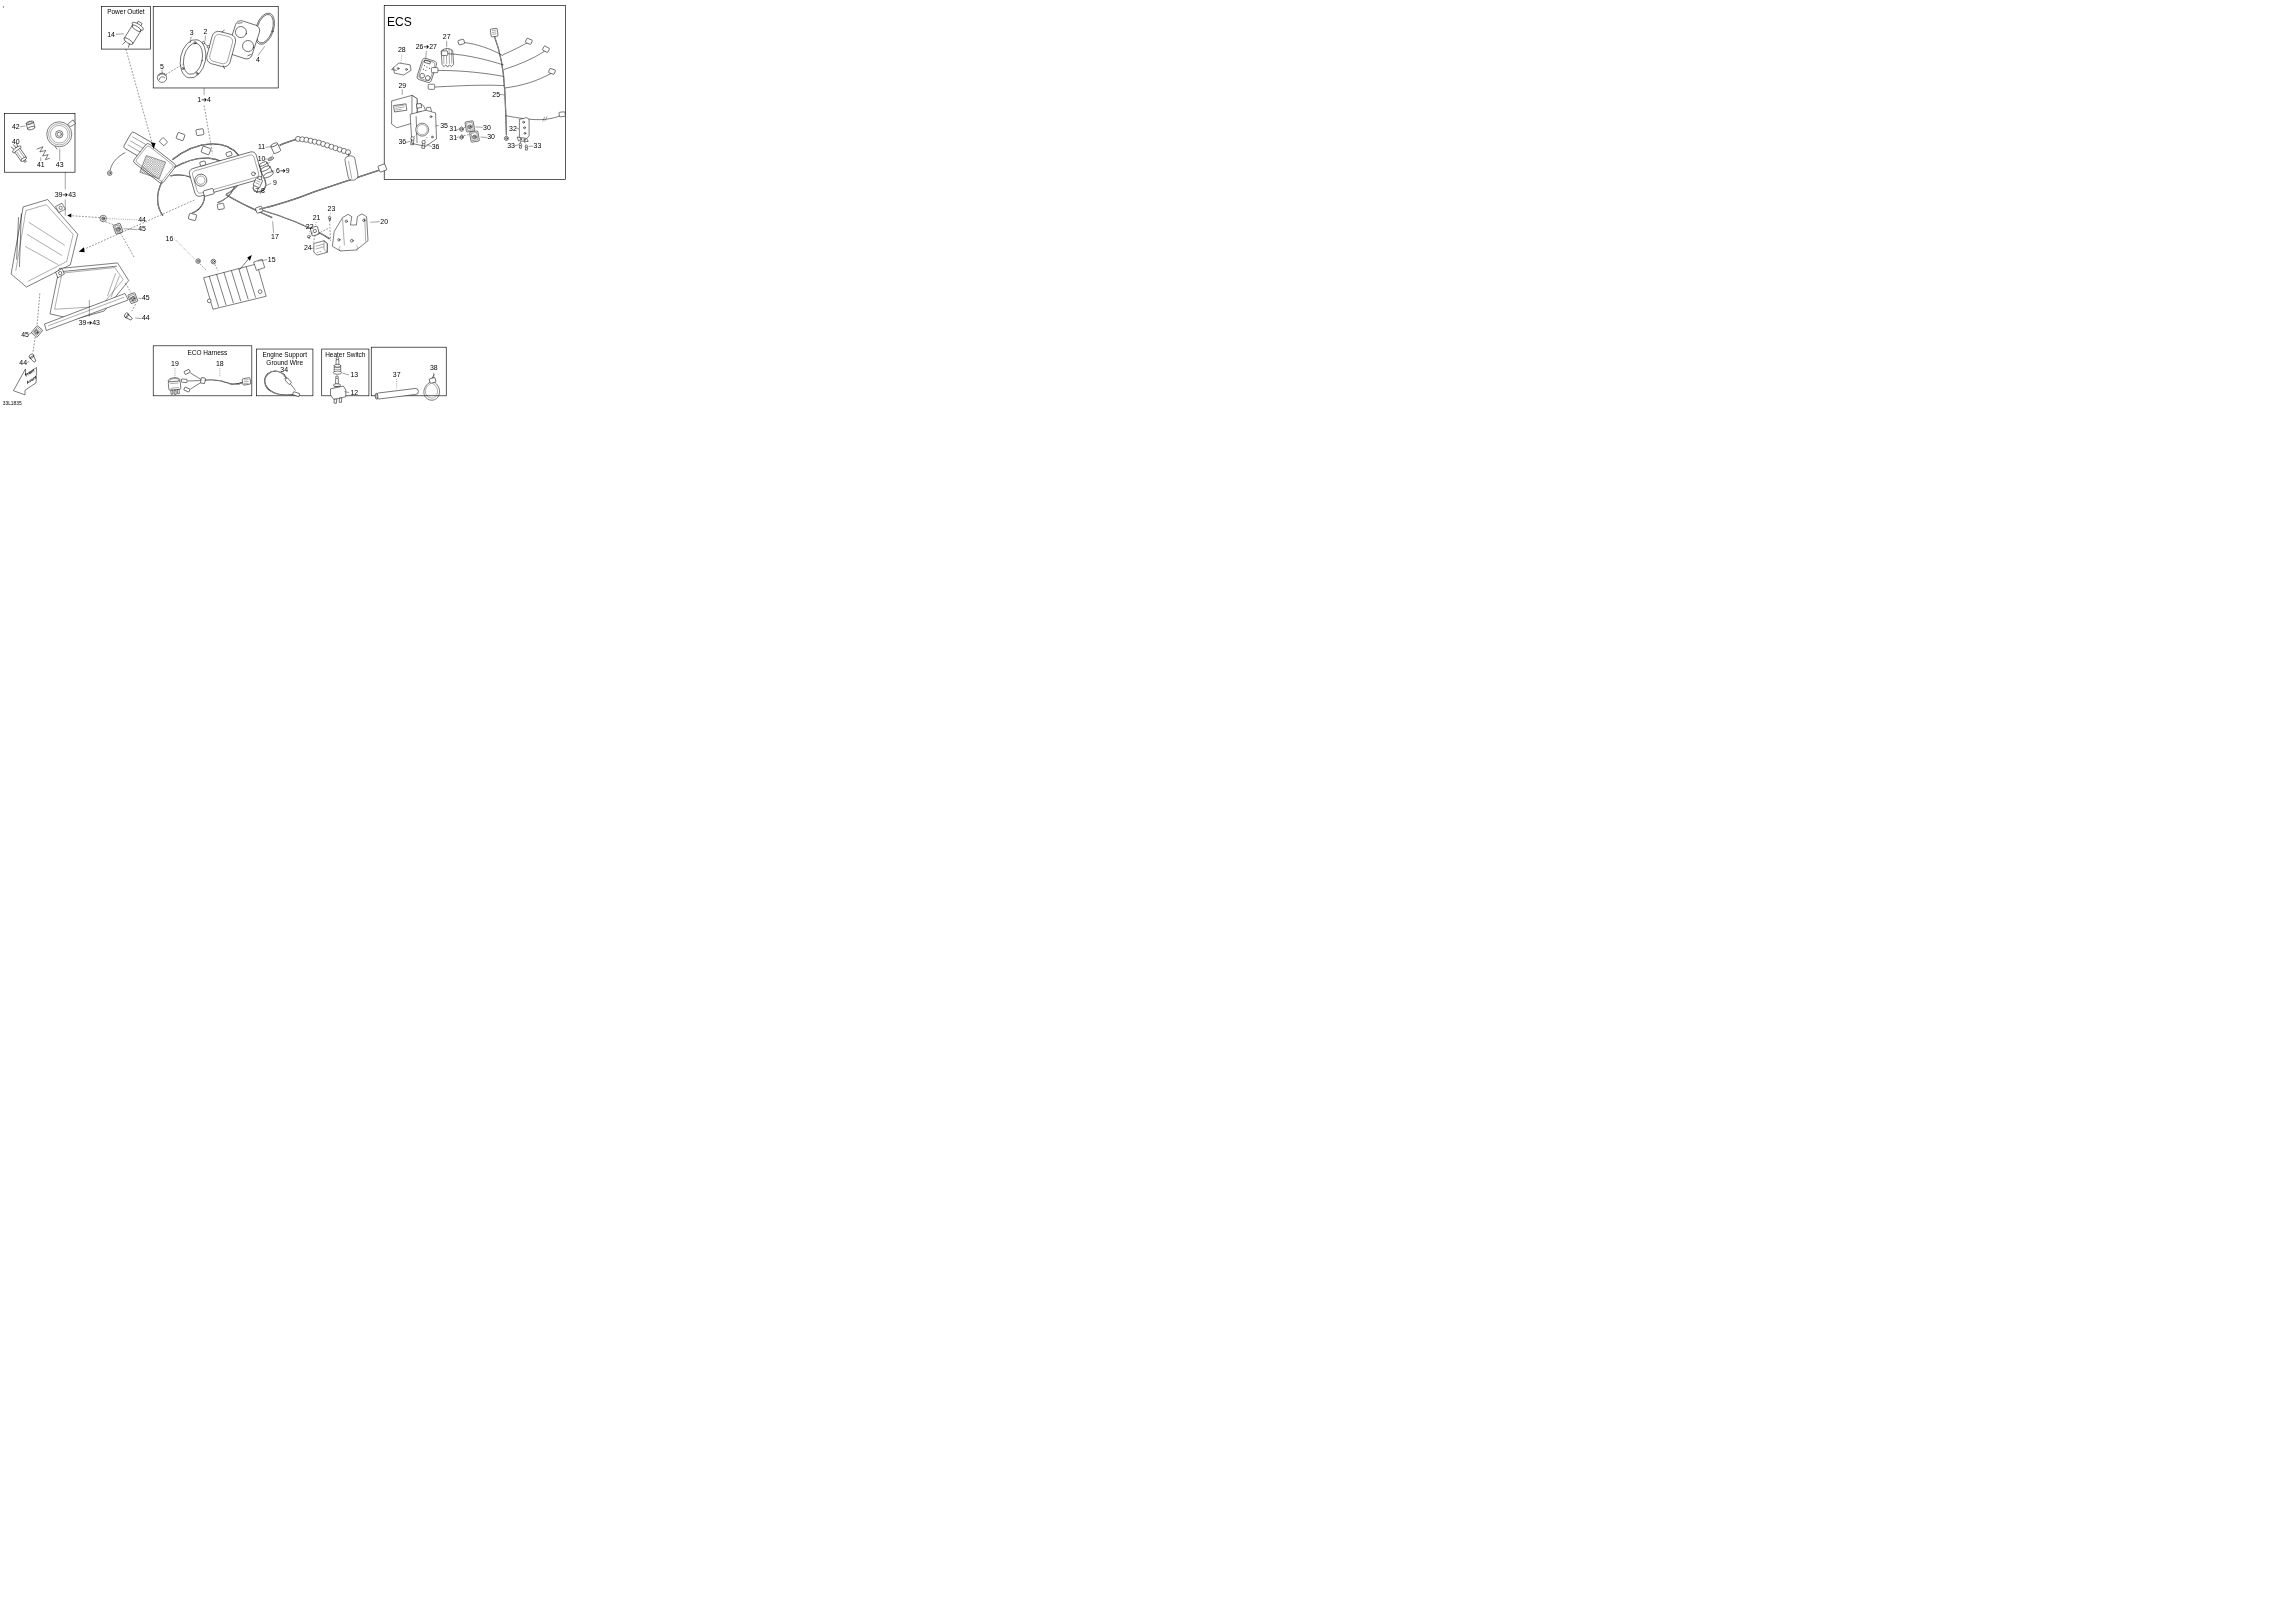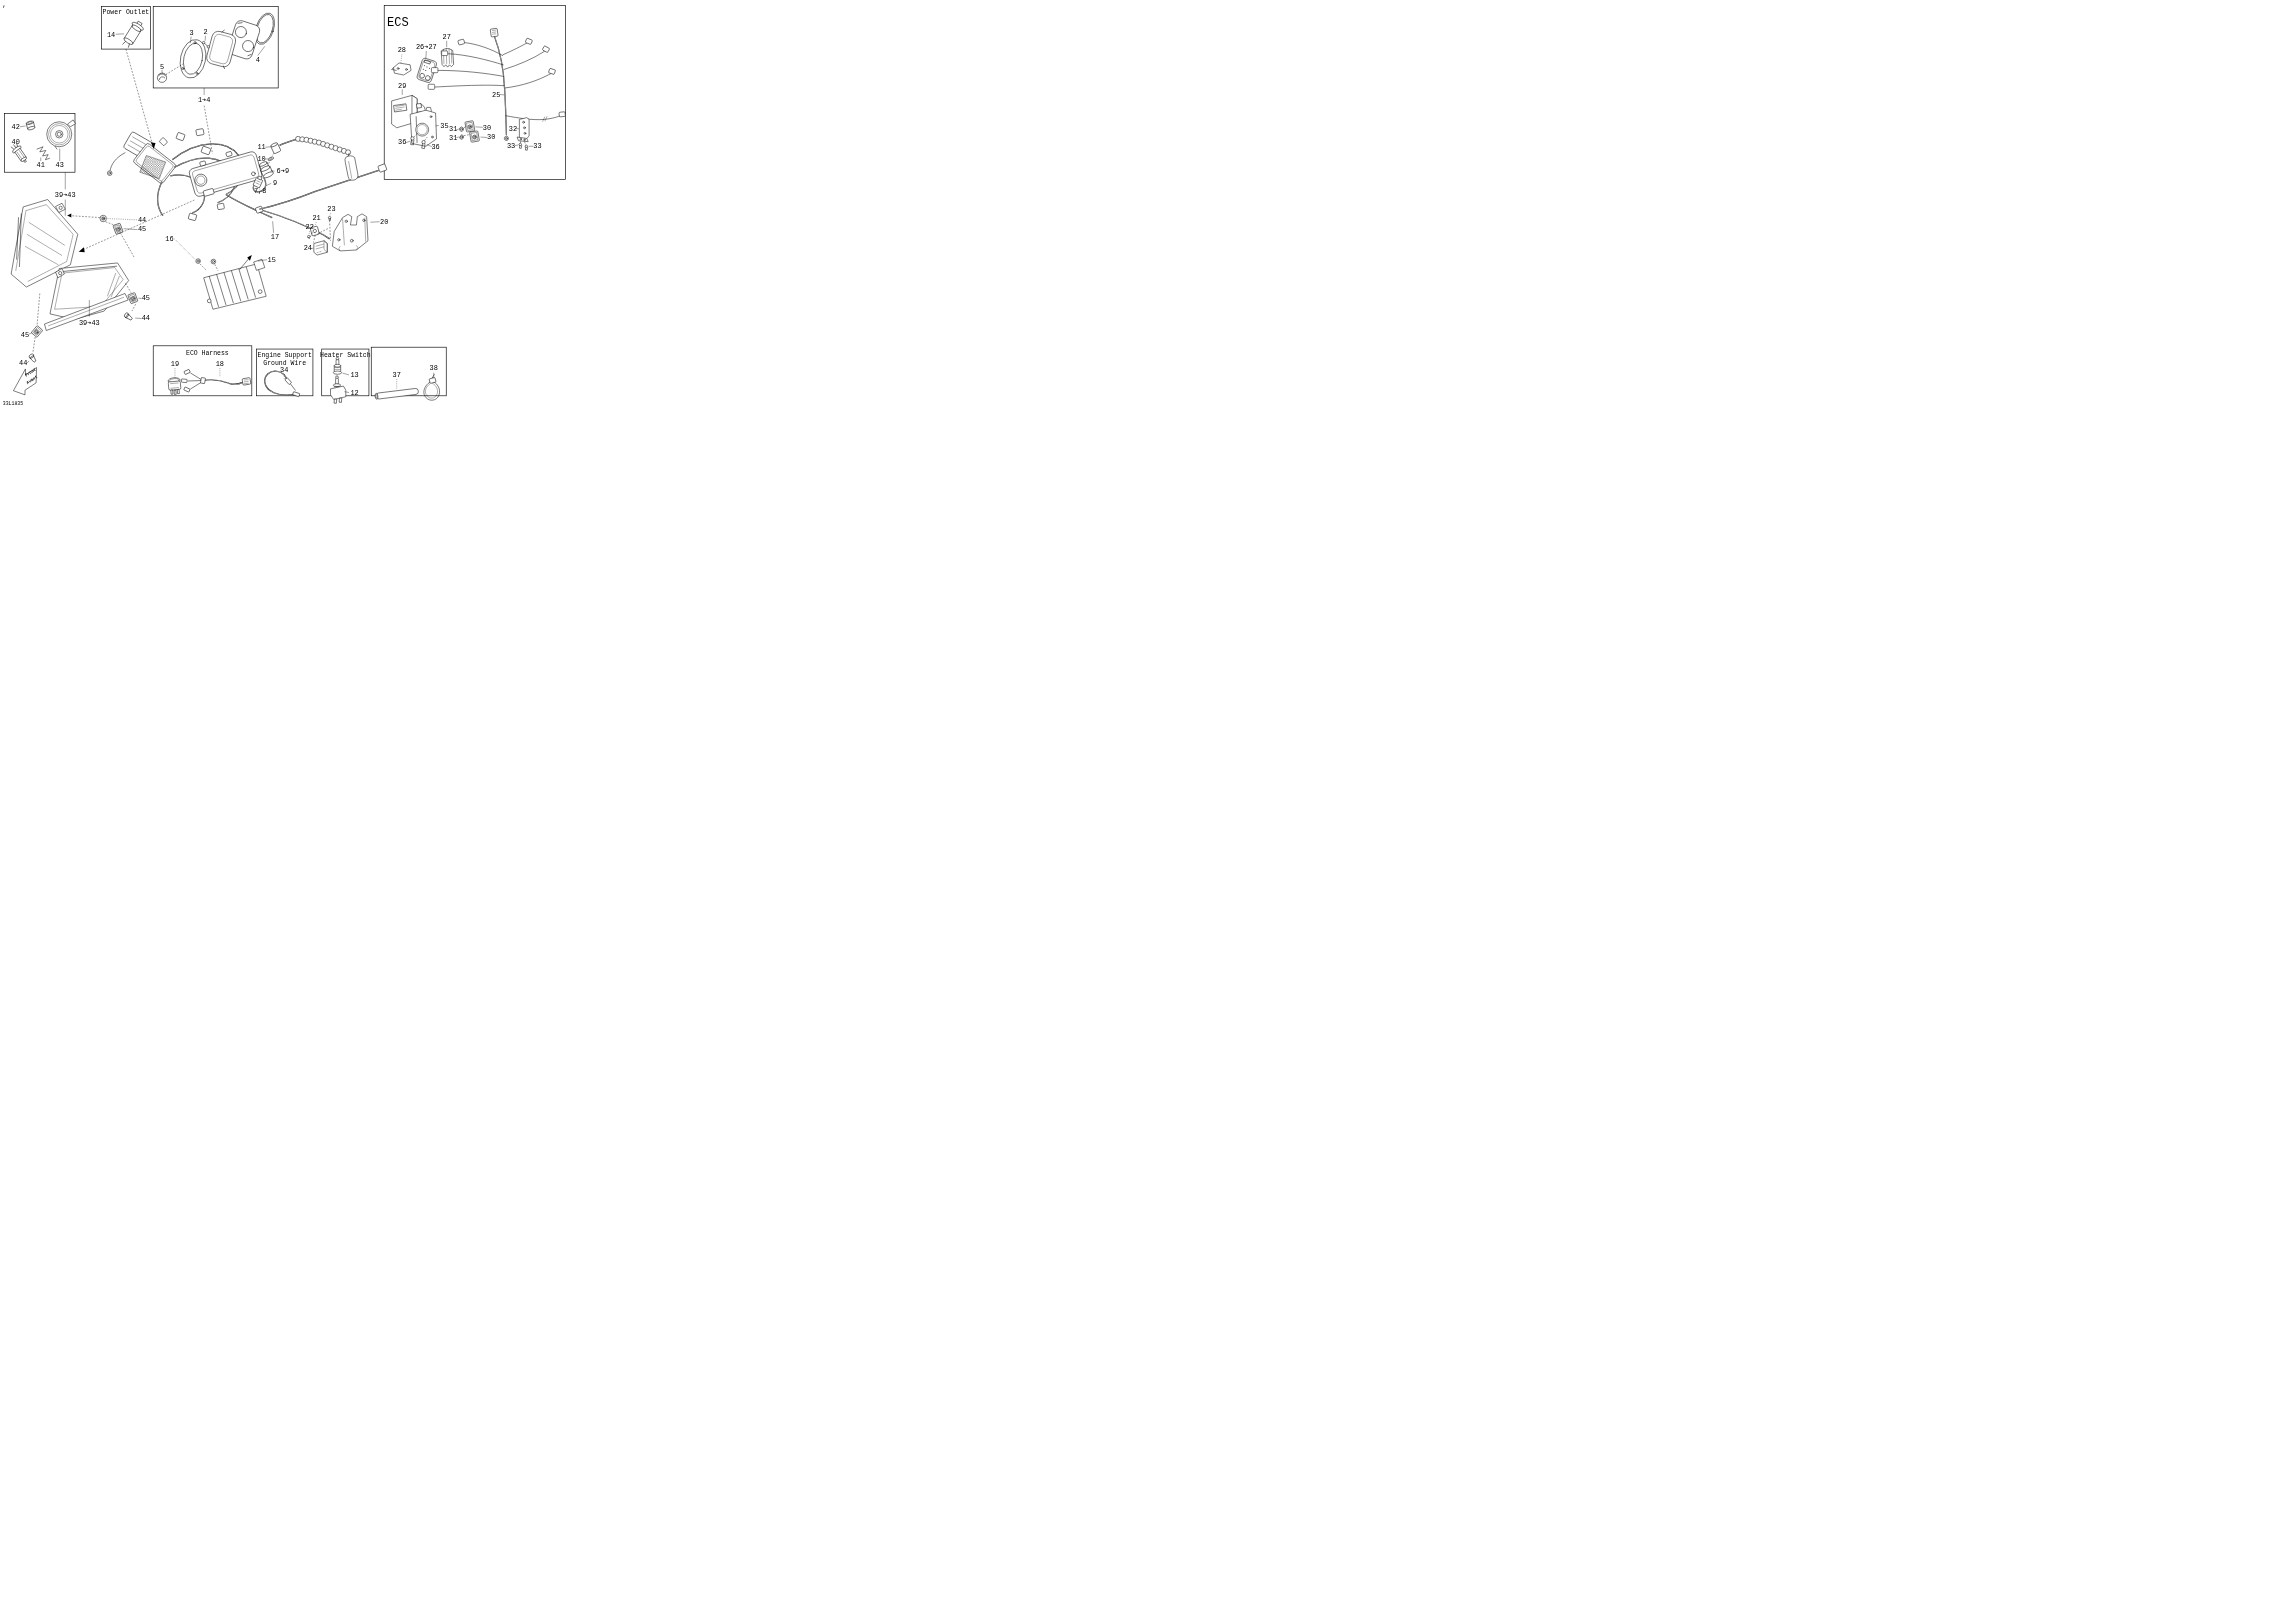--- a/index.html
+++ b/index.html
@@ -1,16 +1,16 @@
 <!DOCTYPE html>
 <html style="font-size:7.4px"><head>
 <meta charset="utf-8">
 <style>
   html,body{margin:0;padding:0;background:#fff}
-  .page{width:574px;height:406px;position:relative;background:#fff;font-family:Liberation Mono, monospace}
+  .page{width:574px;height:406px;position:relative;background:#fff;font-family:Liberation Sans, sans-serif}
   svg{display:block}
   .box{fill:none;stroke:#000;stroke-width:1.4}
   .ln{fill:none;stroke:#000;stroke-width:1.1;stroke-linejoin:round;stroke-linecap:round}
   .fw{fill:#fff;stroke:#000;stroke-width:1.1;stroke-linejoin:round}
   .thin{fill:none;stroke:#000;stroke-width:0.7}
   .ldr{fill:none;stroke:#000;stroke-width:0.8}
   .dash{fill:none;stroke:#000;stroke-width:0.9;stroke-dasharray:4 3}
   .dot{fill:none;stroke:#000;stroke-width:0.9;stroke-dasharray:1.6 2.4}
   .wire{fill:none;stroke:#000;stroke-width:2.6}
   .core{fill:none;stroke:#fff;stroke-width:1.2}

